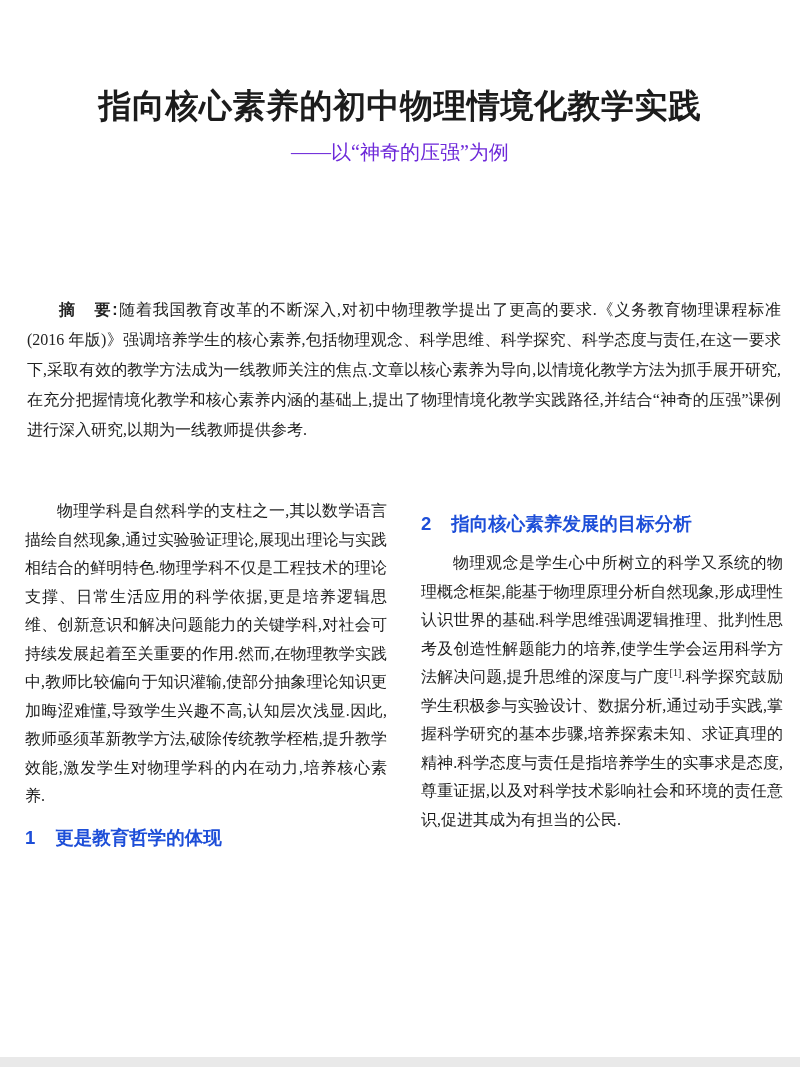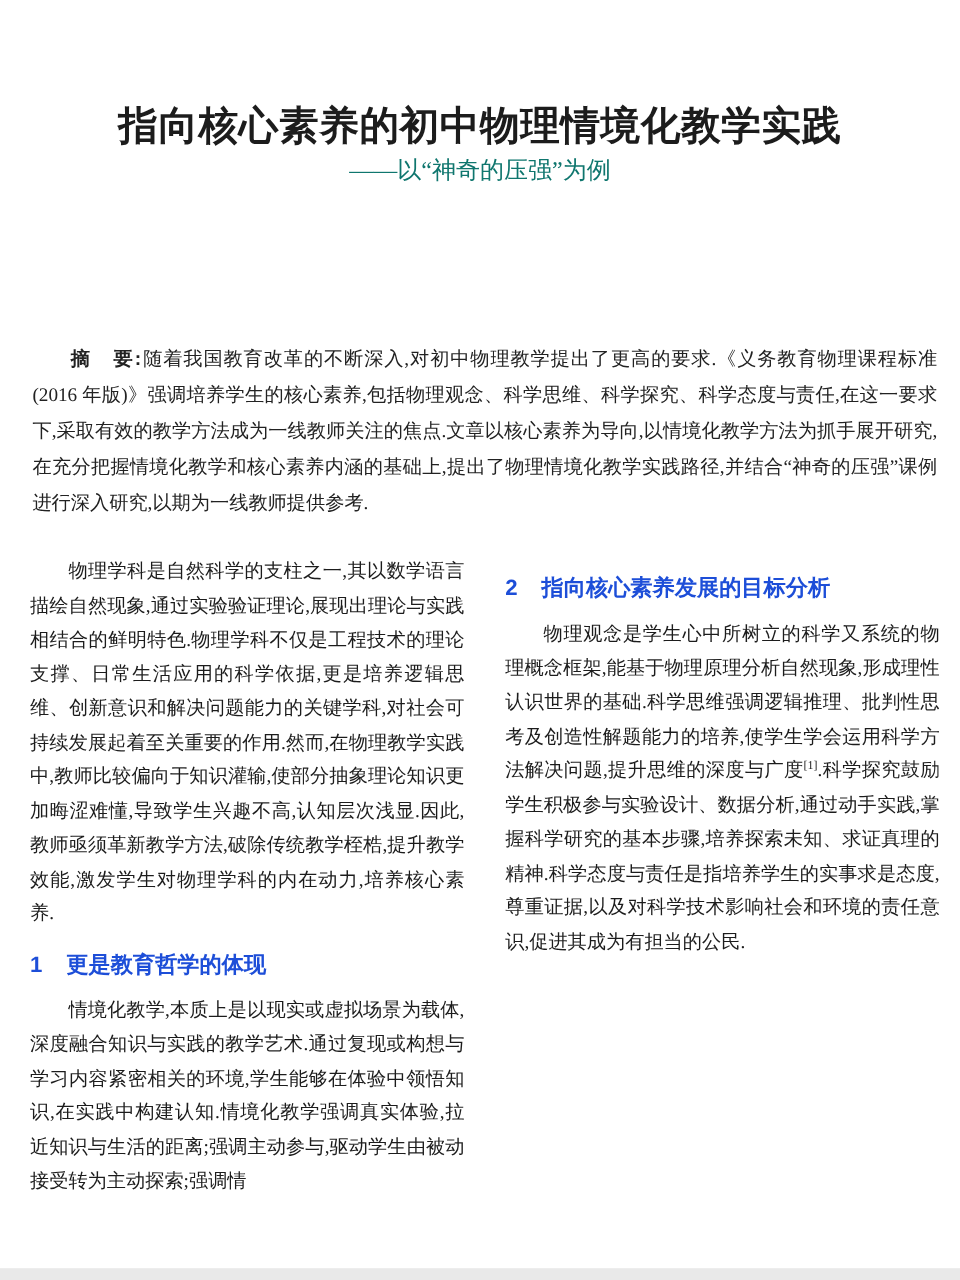--- a/index.html
+++ b/index.html
@@ -17,41 +17,41 @@
   .title {
     font-size:33px;
     font-weight:700;
     letter-spacing:0.5px;
     line-height:40px;
     font-family:"Liberation Serif","DejaVu Serif",serif;
   }
   .subtitle {
     font-size:20px;
     line-height:26px;
-    margin-top:3px;
-    color:#0f766e;
+    margin-top:13px;
+    color:#6d28d9;
   }
   .abstract {
     margin-top:130px;
     padding:0 19px 0 27px;
     font-size:16px;
     line-height:30px;
     text-align:justify;
     color:#222;
   }
   .abstract p { text-indent:2em; }
   .lbl {
     font-weight:700;
     font-family:Liberation Sans, sans-serif;
     letter-spacing:1px;
   }
   .columns {
     display:flex;
     gap:34px;
-    margin-top:28px;
+    margin-top:52px;
     padding:0 17px 0 25px;
   }
   .col {
     flex:1 1 0;
     min-width:0;
     font-size:16px;
     line-height:28.5px;
     text-align:justify;
   }
   .col p.indent { text-indent:2em; }
@@ -84,21 +84,20 @@
 
   <section class="abstract">
     <p><span class="lbl">摘　要:</span><span>随着我国教育改革的不断深入,对初中物理教学提出了更高的要求.《义务教育物理课程标准(2016 年版)》强调培养学生的核心素养,包括物理观念、科学思维、科学探究、科学态度与责任,在这一要求下,采取有效的教学方法成为一线教师关注的焦点.文章以核心素养为导向,以情境化教学方法为抓手展开研究,在充分把握情境化教学和核心素养内涵的基础上,提出了物理情境化教学实践路径,并结合“神奇的压强”课例进行深入研究,以期为一线教师提供参考.</span></p>
   </section>
 
   <section class="columns">
 
     <div class="col">
       <p class="indent">物理学科是自然科学的支柱之一,其以数学语言描绘自然现象,通过实验验证理论,展现出理论与实践相结合的鲜明特色.物理学科不仅是工程技术的理论支撑、日常生活应用的科学依据,更是培养逻辑思维、创新意识和解决问题能力的关键学科,对社会可持续发展起着至关重要的作用.然而,在物理教学实践中,教师比较偏向于知识灌输,使部分抽象理论知识更加晦涩难懂,导致学生兴趣不高,认知层次浅显.因此,教师亟须革新教学方法,破除传统教学桎梏,提升教学效能,激发学生对物理学科的内在动力,培养核心素养.</p>
       <h2 class="sec-heading"><span class="sec-num">1</span><span>更是教育哲学的体现</span></h2>
-      <p class="indent">情境化教学,本质上是以现实或虚拟场景为载体,深度融合知识与实践的教学艺术.通过复现或构想与学习内容紧密相关的环境,学生能够在体验中领悟知识,在实践中构建认知.情境化教学强调真实体验,拉近知识与生活的距离;强调主动参与,驱动学生由被动接受转为主动探索;强调情</p>
     </div>
 
     <div class="col">
       <h2 class="sec-heading"><span class="sec-num">2</span><span>指向核心素养发展的目标分析</span></h2>
       <p class="indent"><span>物理观念是学生心中所树立的科学又系统的物理概念框架,能基于物理原理分析自然现象,形成理性认识世界的基础.科学思维强调逻辑推理、批判性思考及创造性解题能力的培养,使学生学会运用科学方法解决问题,提升思维的深度与广度</span><sup class="ref">[1]</sup><span>.科学探究鼓励学生积极参与实验设计、数据分析,通过动手实践,掌握科学研究的基本步骤,培养探索未知、求证真理的精神.科学态度与责任是指培养学生的实事求是态度,尊重证据,以及对科学技术影响社会和环境的责任意识,促进其成为有担当的公民.</span></p>
     </div>
 
   </section>
 
 </div>

